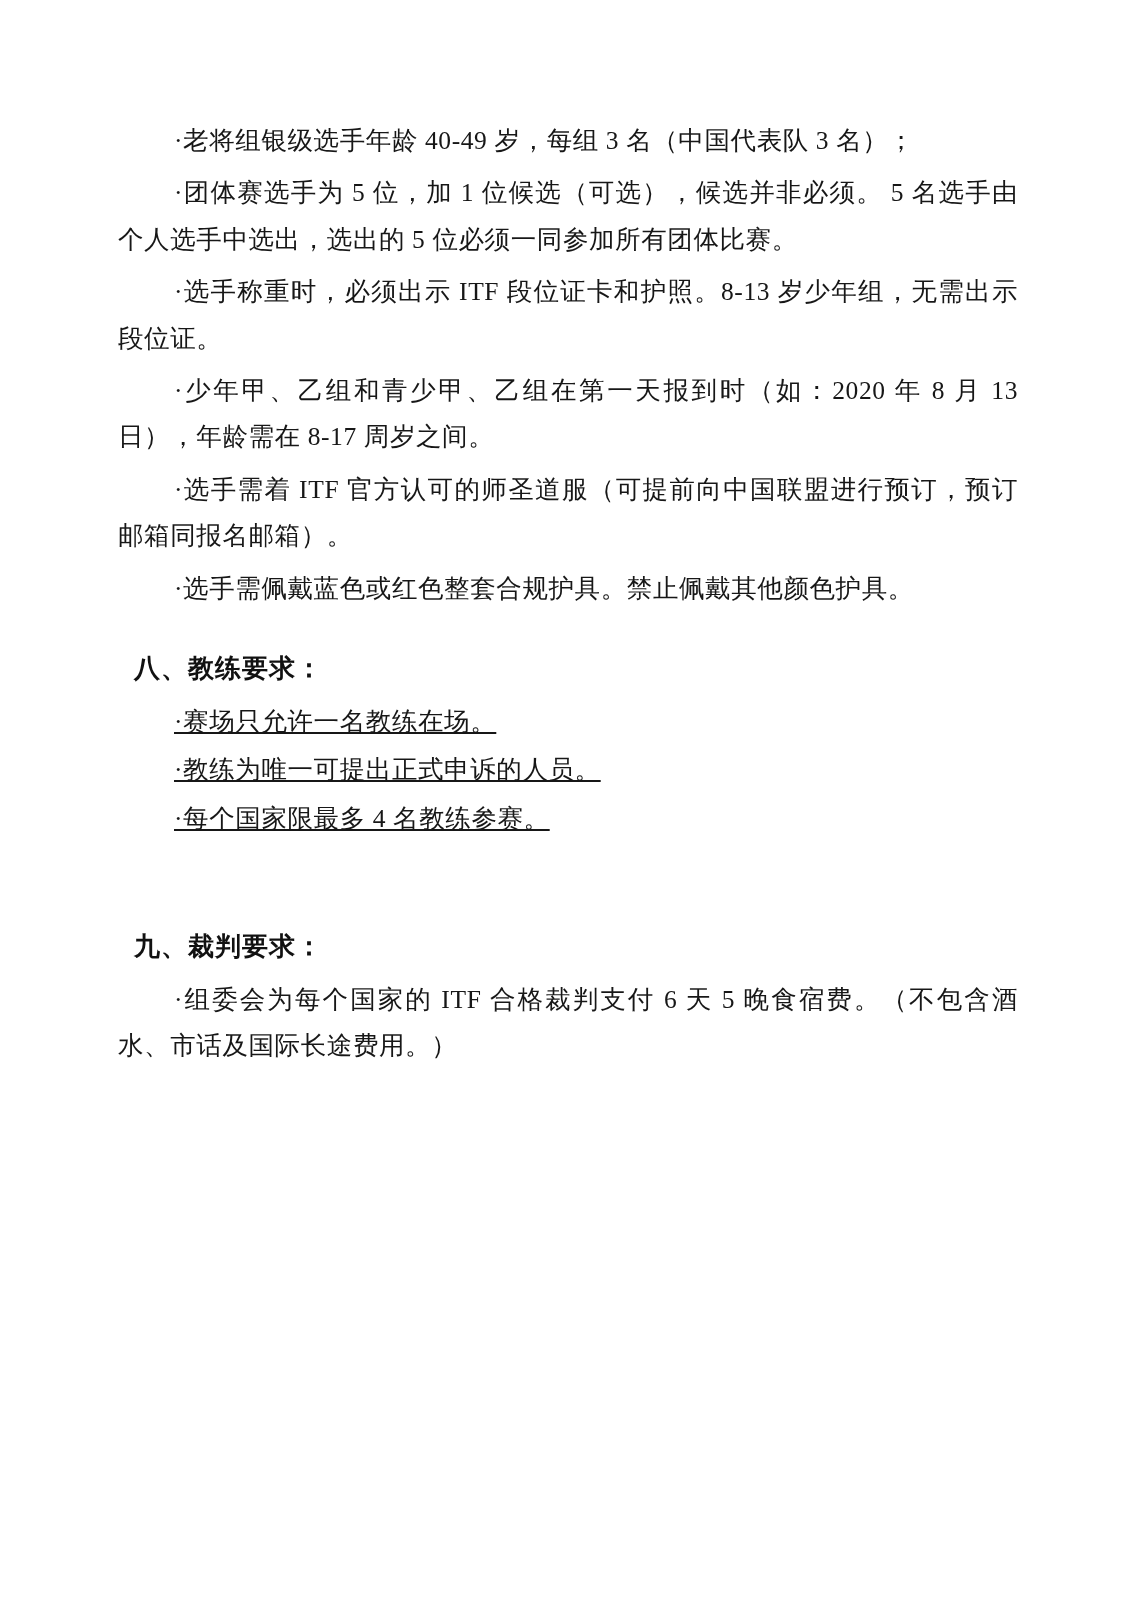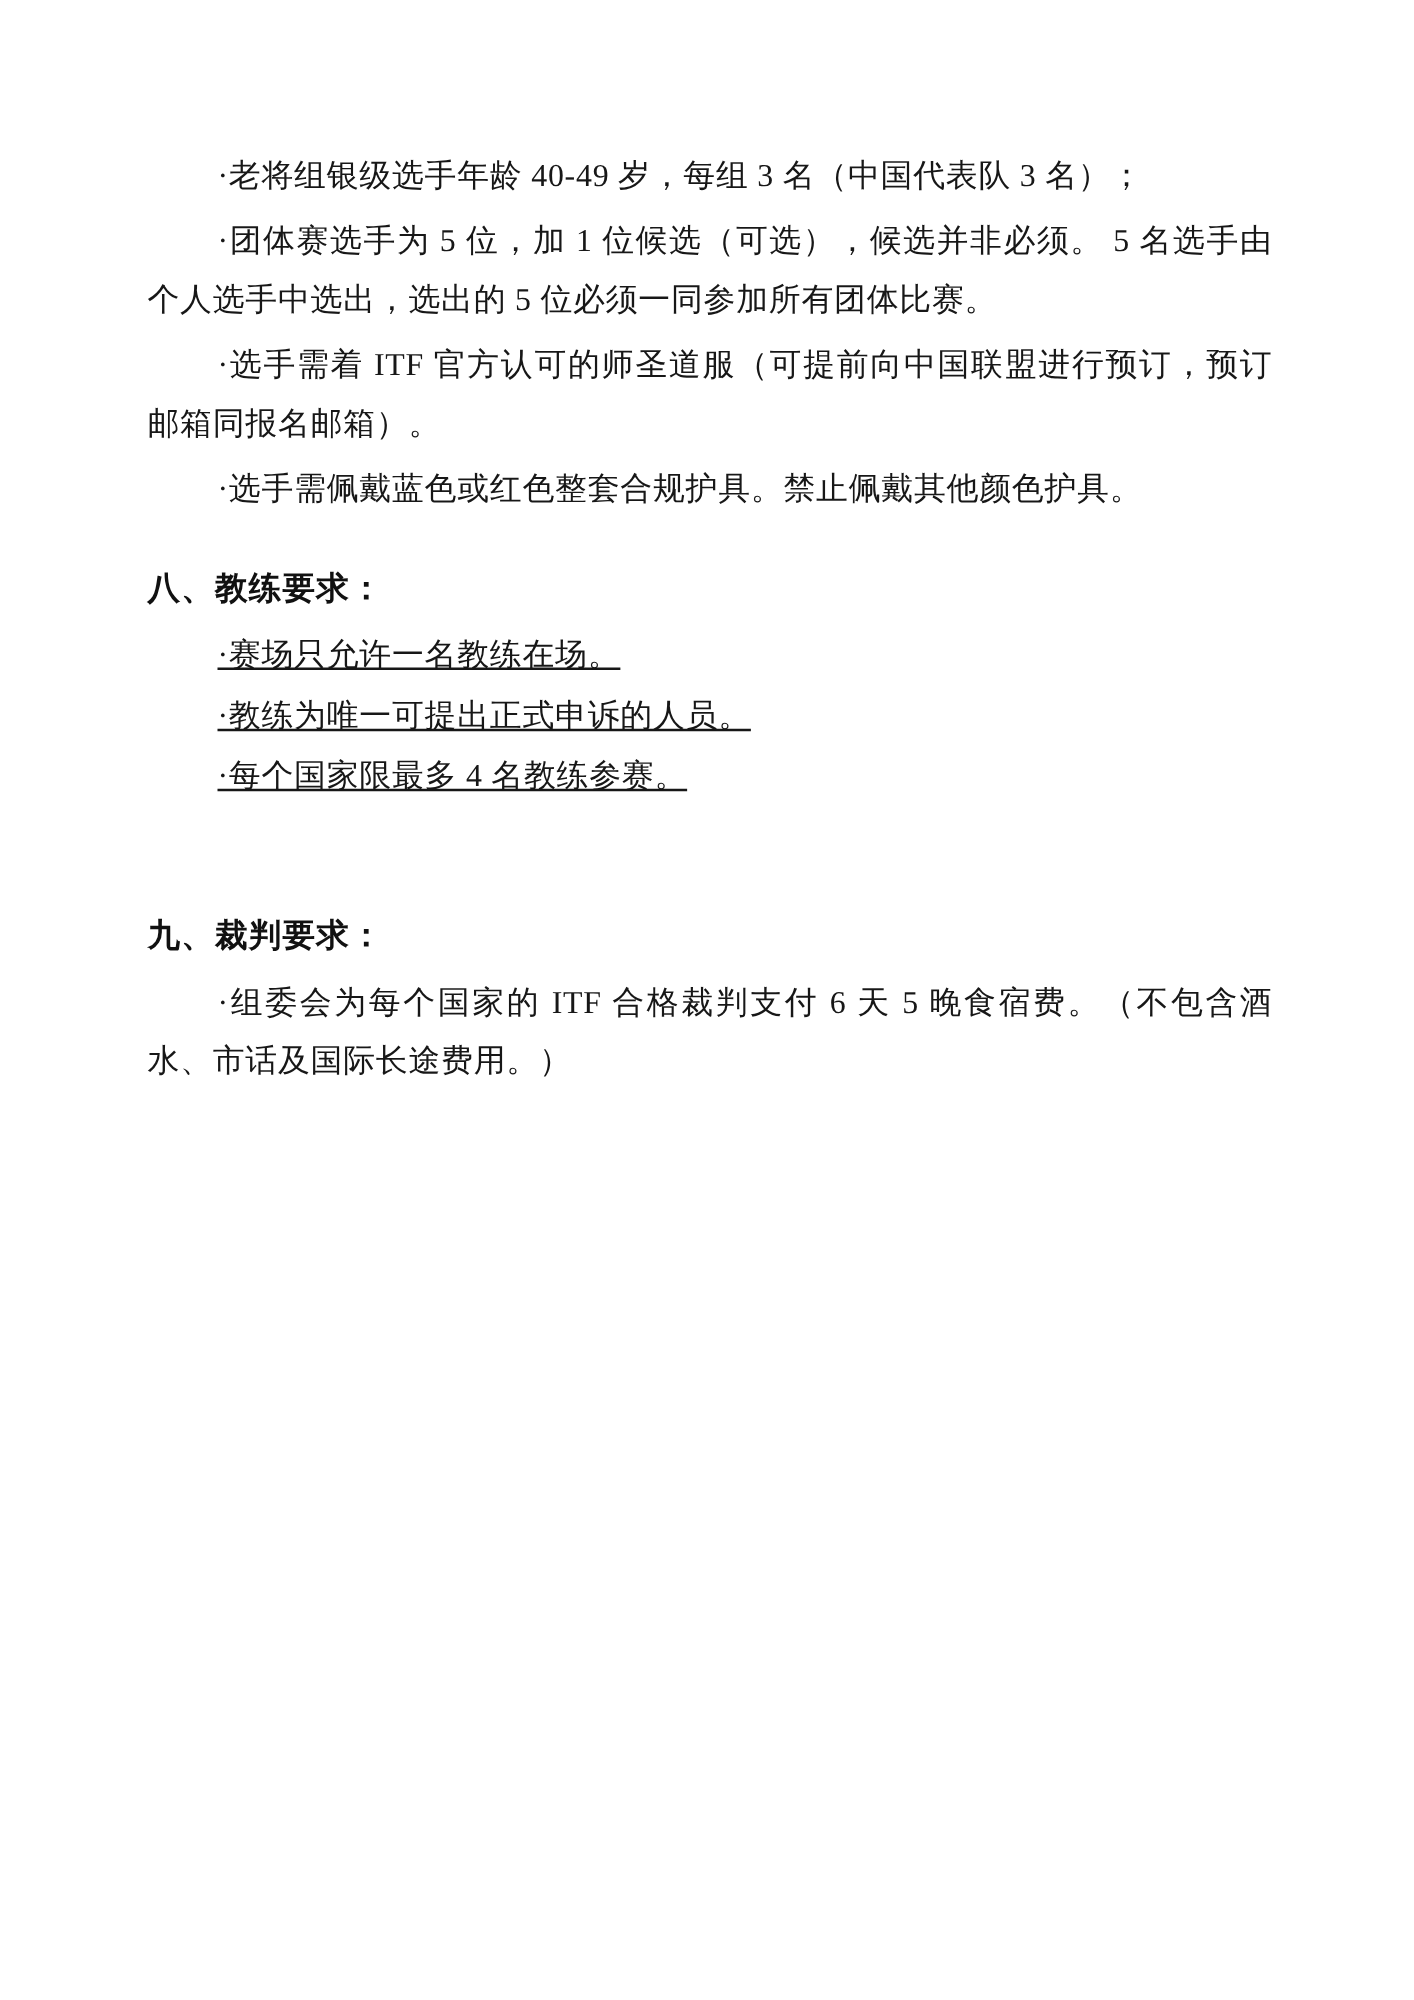--- a/index.html
+++ b/index.html
@@ -37,21 +37,21 @@
     text-justify: inter-ideograph;
     text-indent: 56px;
     margin: 0 0 6px 0;
     letter-spacing: 0.6px;
     color: #171717;
   }
   .section-heading {
     font-size: 26px;
     font-weight: bold;
     line-height: 1.8;
-    margin: 34px 0 6px 0;
+    margin: 34px 0 6px 16px;
     text-indent: 0;
     letter-spacing: 1px;
     color: #111111;
   }
   .group {
     margin-bottom: 0;
   }
   .gap-large {
     height: 46px;
   }
@@ -62,20 +62,22 @@
 </style>
 </head>
 <body>
 
 <div class="page">
   <div class="content">
 
     <div class="group">
       <p class="bullet-para">·老将组银级选手年龄 40-49 岁，每组 3 名（中国代表队 3 名）；</p>
       <p class="bullet-para">·团体赛选手为 5 位，加 1 位候选（可选），候选并非必须。 5 名选手由个人选手中选出，选出的 5 位必须一同参加所有团体比赛。</p>
+      <p class="bullet-para">·选手称重时，必须出示 ITF 段位证卡和护照。8-13 岁少年组，无需出示段位证。</p>
+      <p class="bullet-para">·少年甲、乙组和青少甲、乙组在第一天报到时（如：2020 年 8 月 13 日），年龄需在 8-17 周岁之间。</p>
       <p class="bullet-para">·选手需着 ITF 官方认可的师圣道服（可提前向中国联盟进行预订，预订邮箱同报名邮箱）。</p>
       <p class="bullet-para">·选手需佩戴蓝色或红色整套合规护具。禁止佩戴其他颜色护具。</p>
     </div>
 
     <div class="group tight">
       <h2 class="section-heading">八、教练要求：</h2>
       <p class="bullet-para">·赛场只允许一名教练在场。</p>
       <p class="bullet-para">·教练为唯一可提出正式申诉的人员。</p>
       <p class="bullet-para">·每个国家限最多 4 名教练参赛。</p>
     </div>

